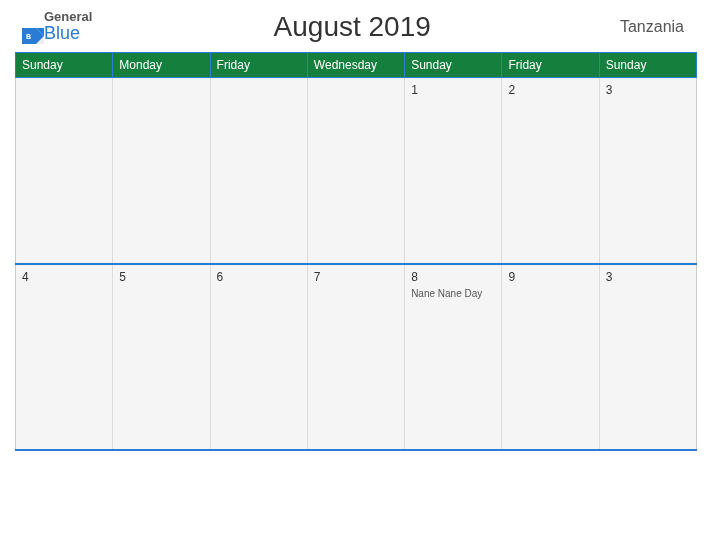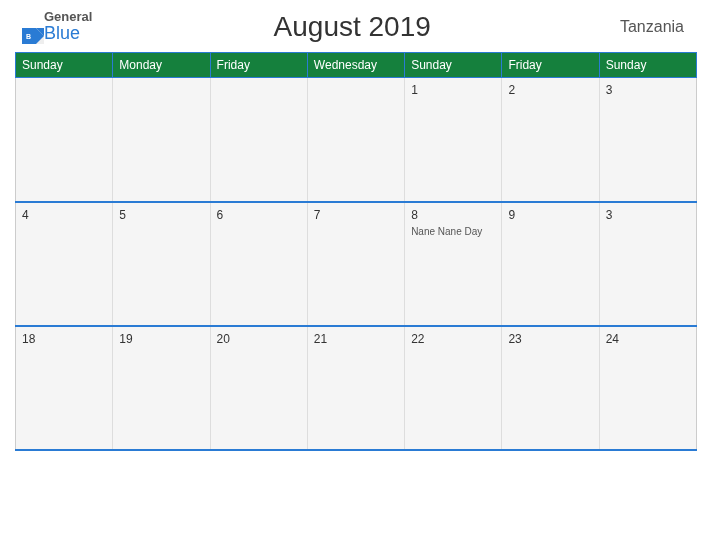--- a/index.html
+++ b/index.html
@@ -174,38 +174,15 @@
             <span class="day-number">7</span>
           </td>
           <td><span class="day-number">8</span><span class="event-text">Nane Nane Day</span></td>
           <td>
             <span class="day-number">9</span>
           </td>
           <td>
             <span class="day-number">3</span>
           </td>
         </tr>
-        <tr>
-          <td>
-            <span class="day-number">18</span>
-          </td>
-          <td>
-            <span class="day-number">19</span>
-          </td>
-          <td>
-            <span class="day-number">20</span>
-          </td>
-          <td>
-            <span class="day-number">21</span>
-          </td>
-          <td>
-            <span class="day-number">22</span>
-          </td>
-          <td>
-            <span class="day-number">23</span>
-          </td>
-          <td>
-            <span class="day-number">24</span>
-          </td>
-        </tr>
       </tbody>
   </table>
 </div>
 
 </body></html>

